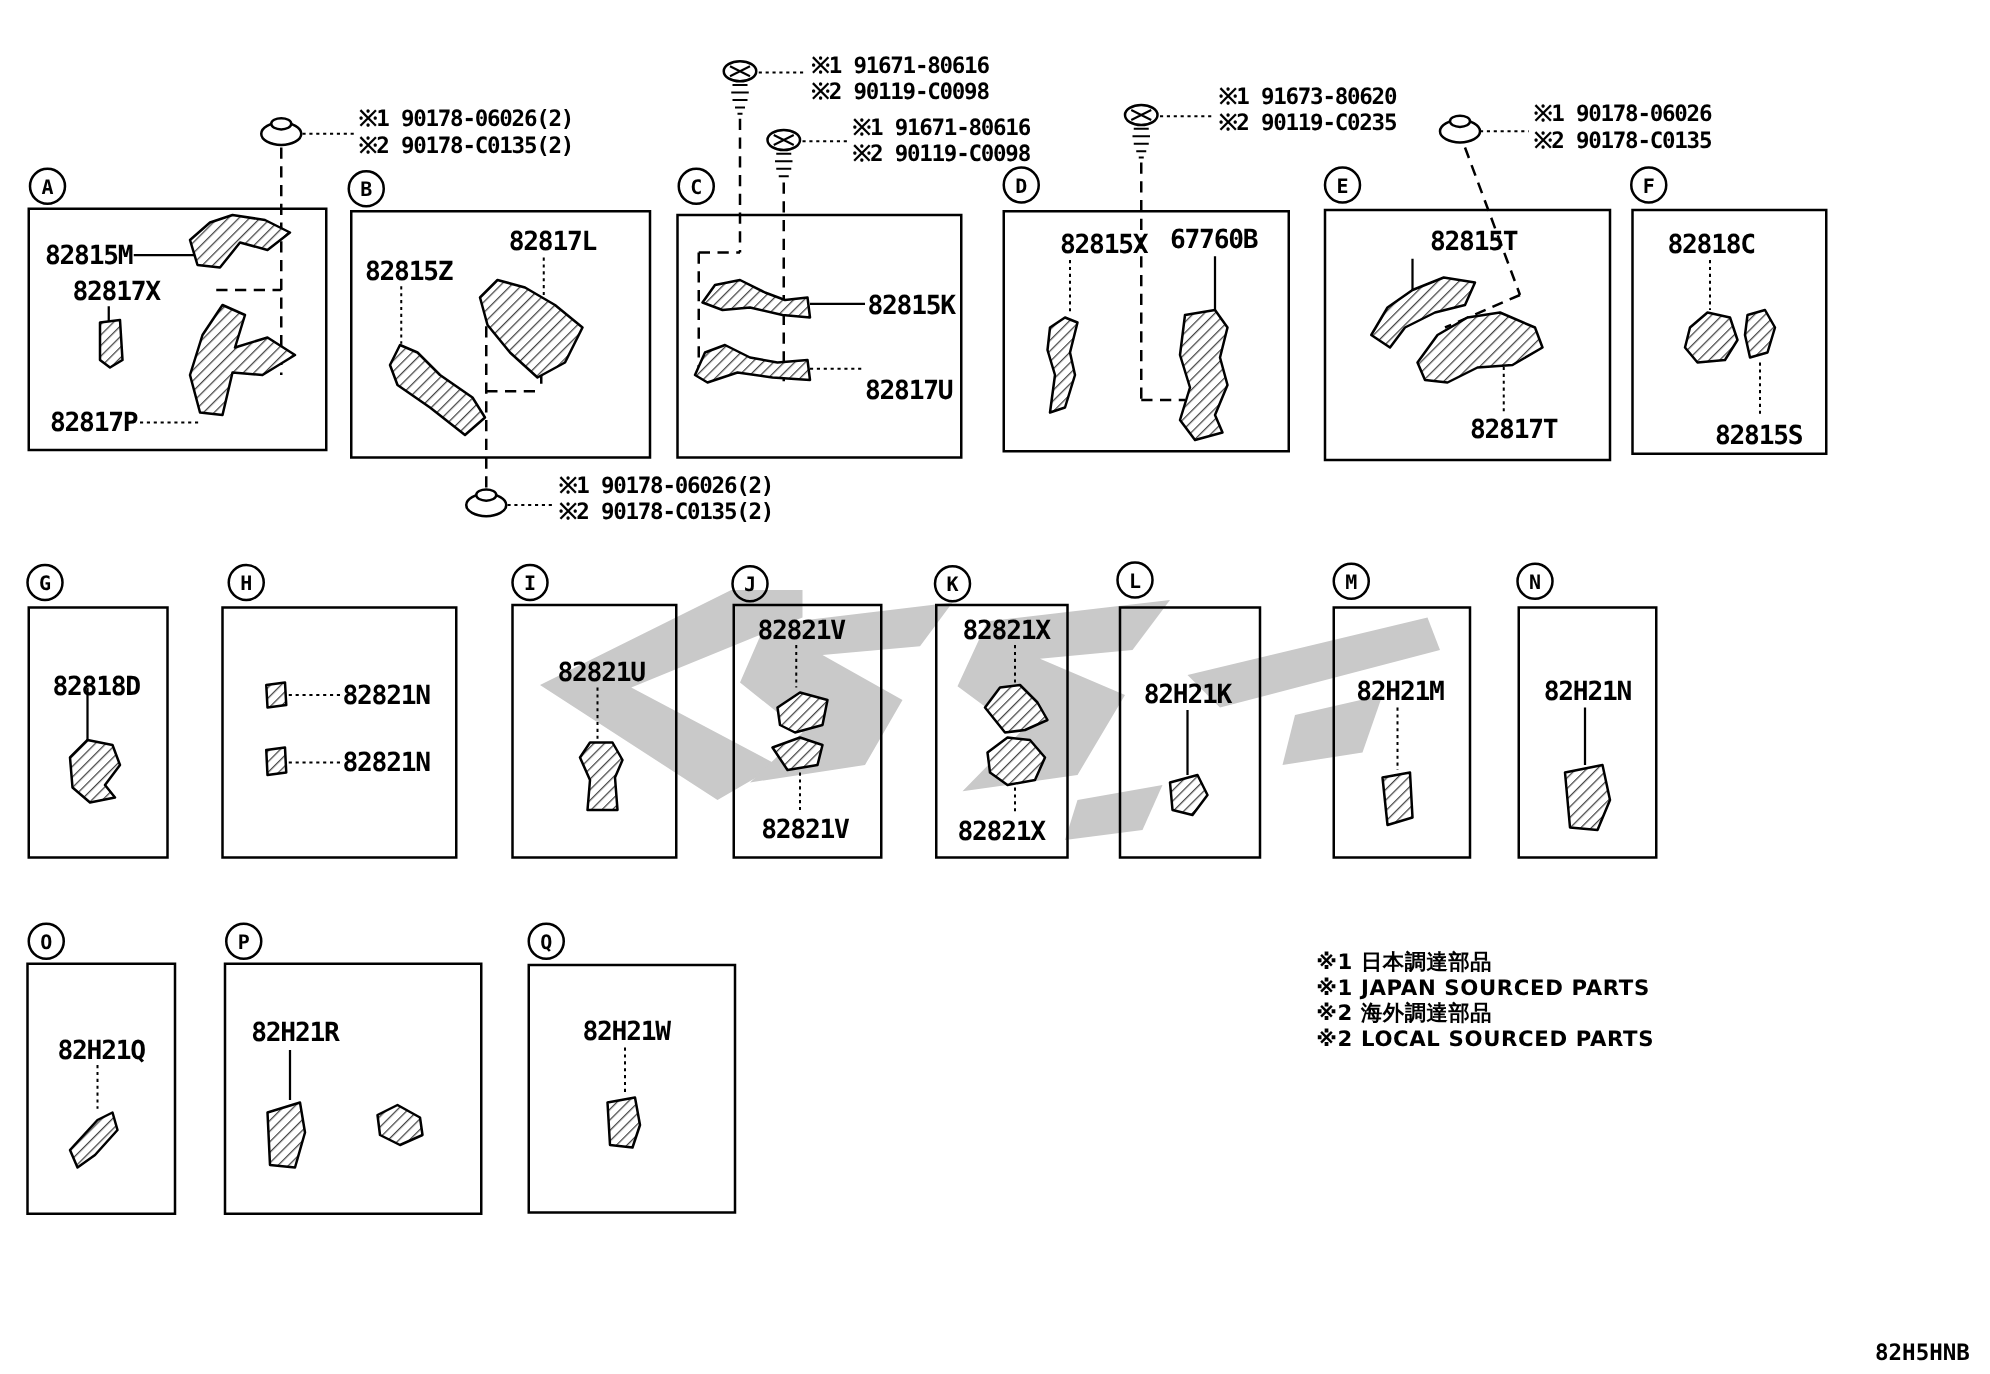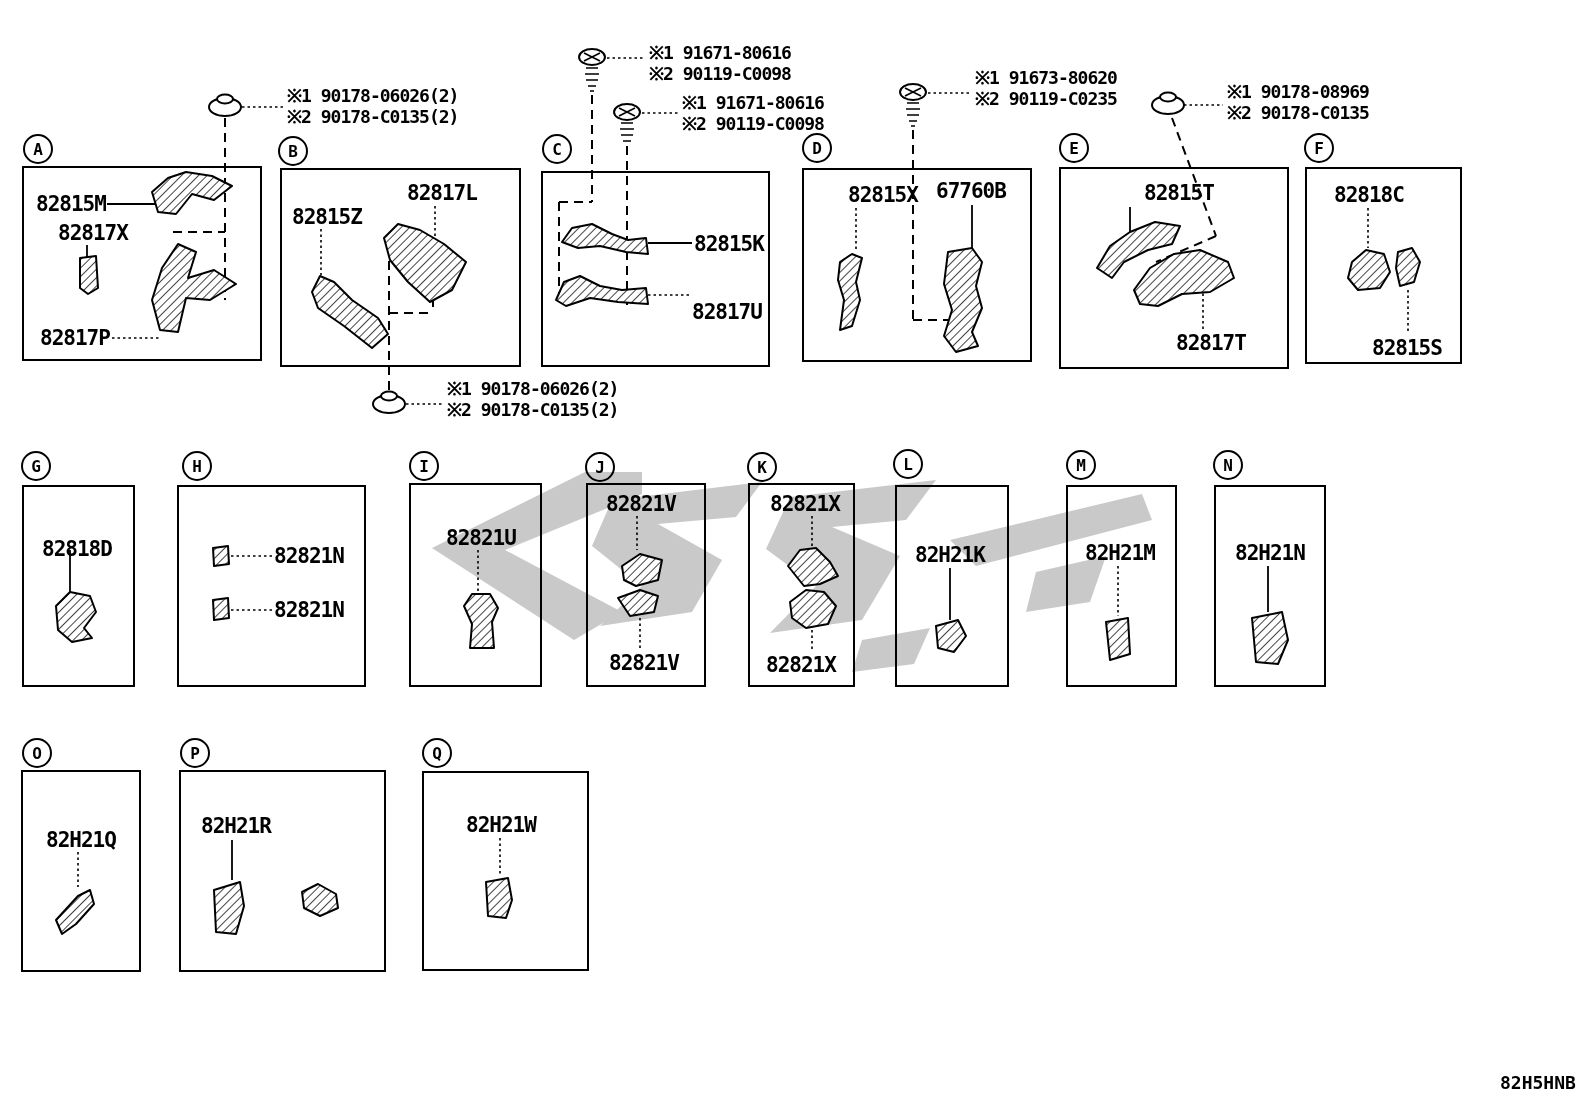--- a/index.html
+++ b/index.html
@@ -279,20 +279,26 @@
   </div>
   <div class="callout z2" style="left:682px;top:92px">
     <div>※1 91671-80616</div>
       <div>※2 90119-C0098</div>
   </div>
   <div class="callout z2" style="left:975px;top:67px">
     <div>※1 91673-80620</div>
       <div>※2 90119-C0235</div>
   </div>
   <div class="callout z2" style="left:1227px;top:81px">
-    <div>※1 90178-08969</div>
+    <div>※1 90178-06026</div>
       <div>※2 90178-C0135</div>
   </div>
 
+  <div class="legend">
+    <div>※1 日本調達部品</div>
+    <div>※1 JAPAN SOURCED PARTS</div>
+    <div>※2 海外調達部品</div>
+    <div>※2 LOCAL SOURCED PARTS</div>
+  </div>
 
   <div class="doccode">82H5HNB</div>
 
 </div>
 
 </body></html>

